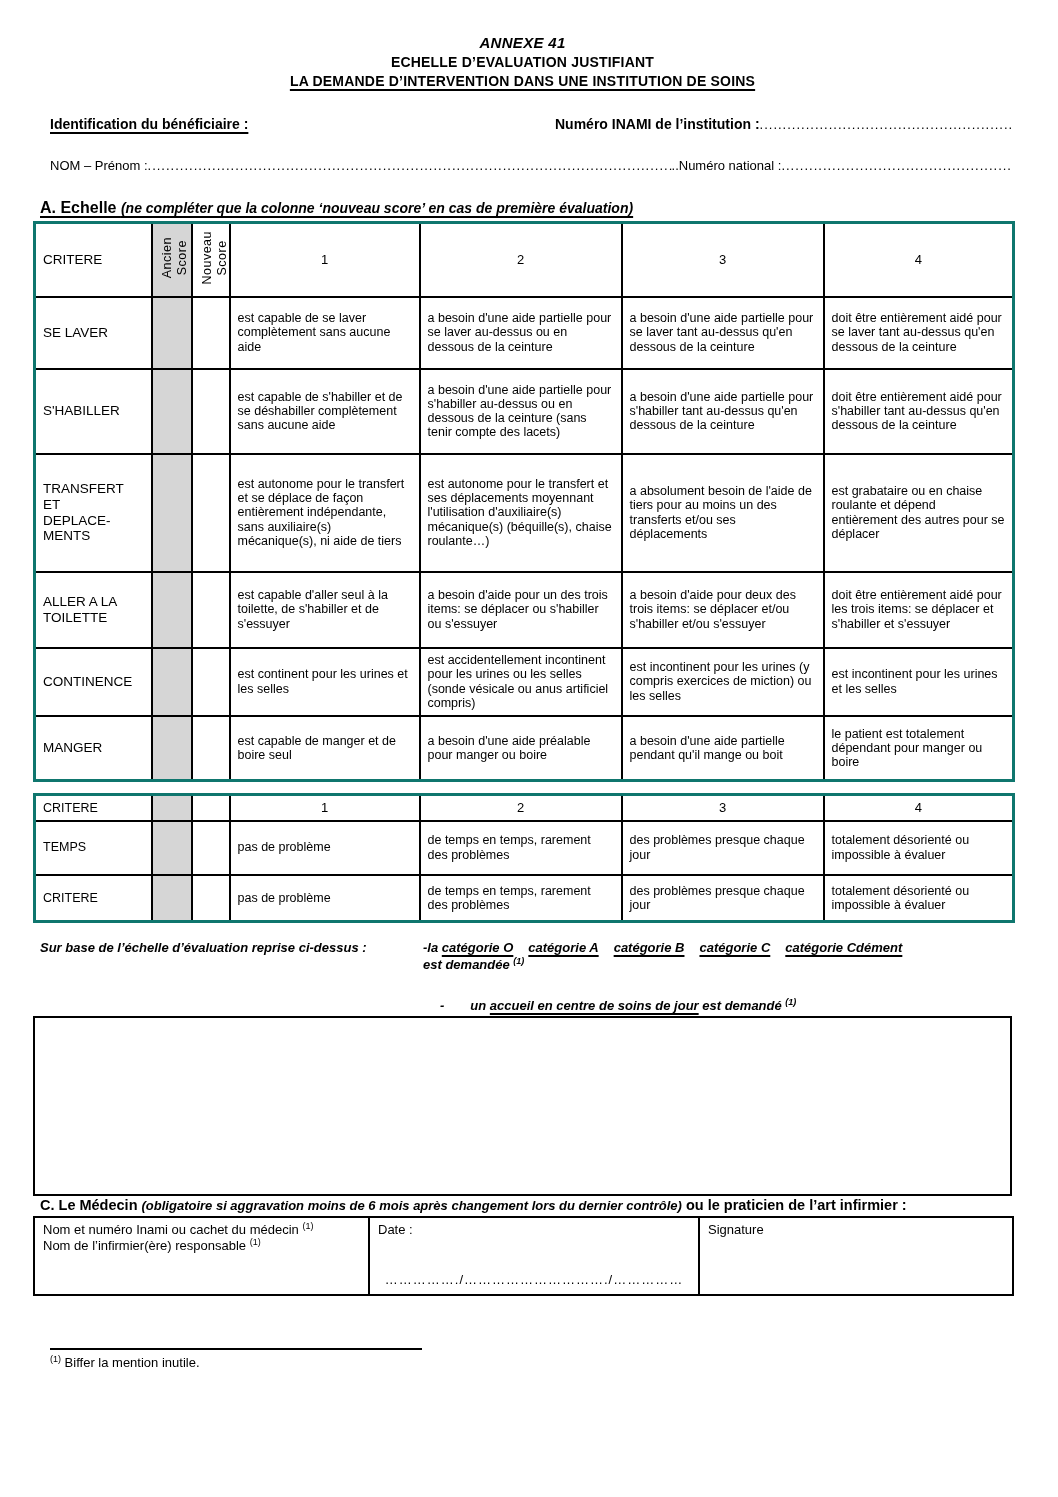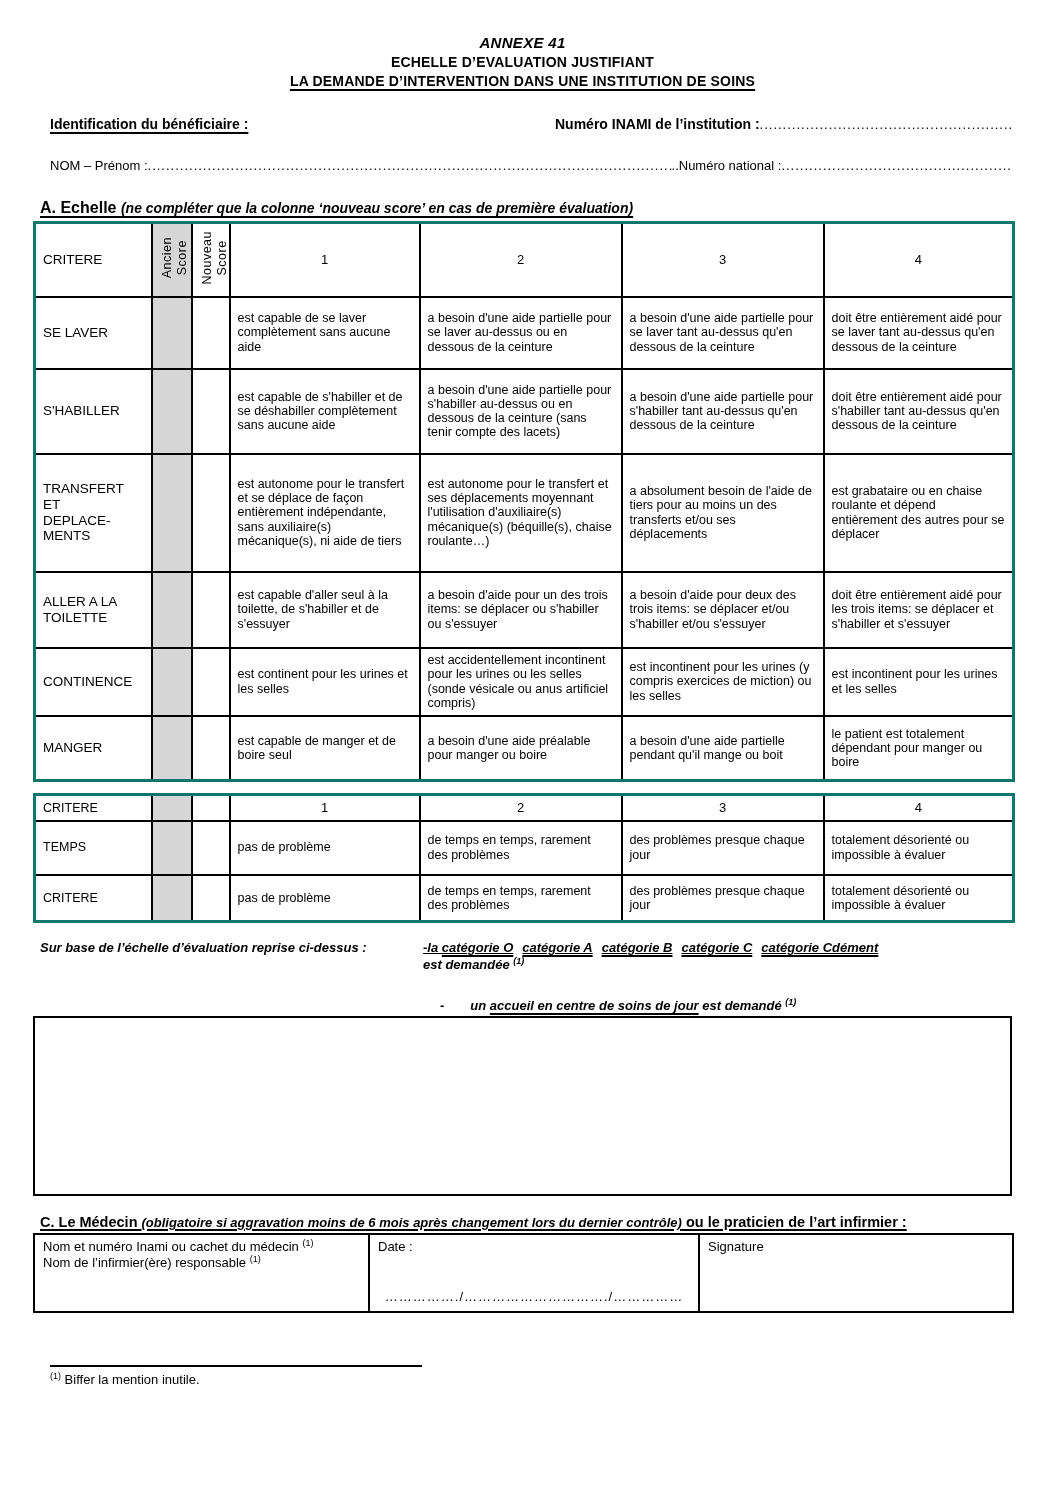--- a/index.html
+++ b/index.html
@@ -42,33 +42,33 @@
   }
   th.vcell { text-align: center; padding: 2px; }
   table.t2 { margin-top: 11px; }
   table.t2 .crit { font-size: 12.5px; }
   table.t2 th.h2 { font-size: 12.5px; font-weight: normal; }
 
   .cat-block { margin-top: 17px; margin-left: 7px; font-weight: bold; font-style: italic; font-size: 13px; }
   .cat-line1 { display: flex; align-items: flex-start; }
   .cat-intro { flex: 0 0 383px; }
   .cat-items-col { flex: 1; }
-  .cat-items { display: flex; gap: 9px; white-space: nowrap; text-decoration: underline; }
+  .cat-items { display: flex; gap: 15px; white-space: nowrap; }
   .ul { text-decoration: underline; text-decoration-thickness: 2px; text-underline-offset: 3px; }
   .cat-demand { margin-top: 2px; }
   sup { font-size: 9px; vertical-align: super; line-height: 0; }
   .accueil-line { display: flex; gap: 26px; margin-left: 400px; margin-top: 26px; white-space: nowrap; }
 
   .sec-b { margin-top: 20px; margin-left: 7px; }
   .sec-b .b-main { font-size: 15px; font-weight: bold; text-decoration: underline; text-decoration-thickness: 2px; text-underline-offset: 3px; }
   .sec-b .b-note { font-size: 13px; font-weight: bold; font-style: italic; }
   .sec-b .b-colon { font-size: 15px; font-weight: bold; }
   .b-box { width: 979px; height: 180px; border: 2px solid #000; margin-top: 3px; }
 
-  .sec-c { margin-top: 17px; margin-left: 7px; text-decoration: underline; text-decoration-thickness: 1.5px; text-underline-offset: 2px; white-space: nowrap; }
+  .sec-c { margin-left: 7px; text-decoration-thickness: 1.5px; text-underline-offset: 2px; white-space: nowrap; }
   .sec-c .c-main { font-size: 14.5px; font-weight: bold; }
   .sec-c .c-note { font-size: 13px; font-weight: bold; font-style: italic; }
   table.ctable { border-collapse: collapse; table-layout: fixed; width: 979px; border: 2px solid #000; margin-top: 2px; }
   table.ctable td { border: 2px solid #000; vertical-align: top; padding: 4px 8px; font-size: 13px; height: 78px; line-height: 1.2; }
   .date-dots { text-align: center; margin-top: 34px; font-size: 13px; letter-spacing: 1px; }
 
   .footnote { margin-top: 52px; margin-left: 17px; }
   .fn-rule { width: 372px; height: 0; border-top: 2px solid #000; }
   .fn-text { font-size: 13px; margin-top: 5px; }
 </style>

